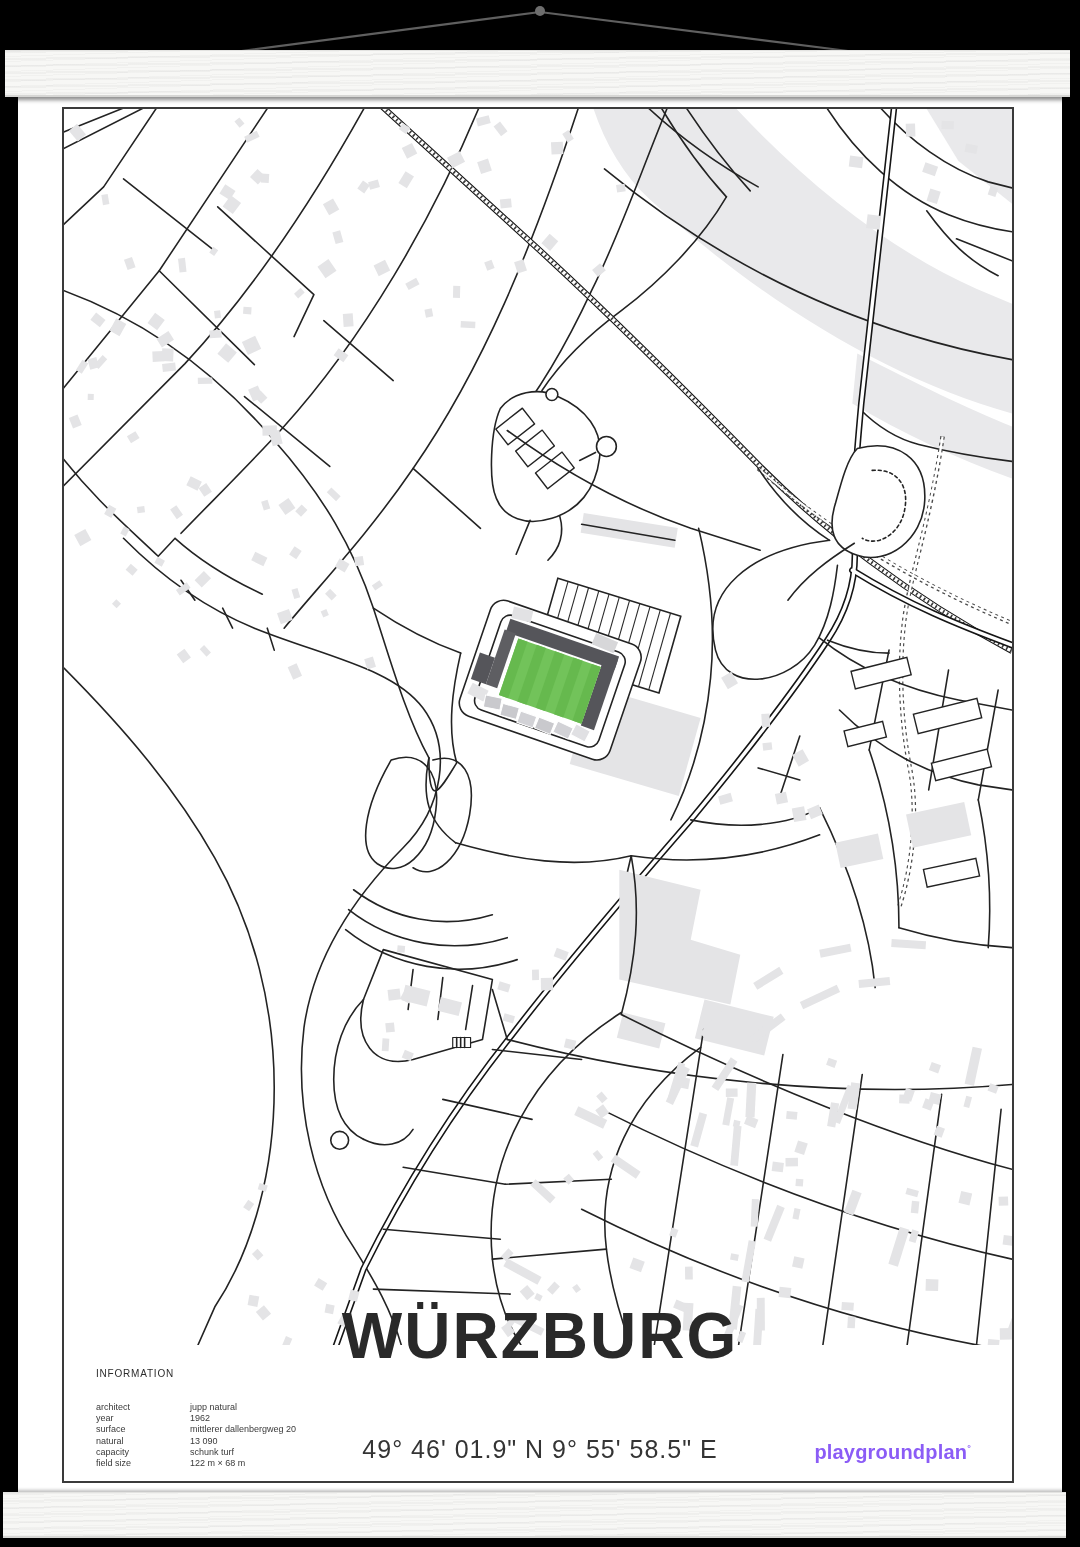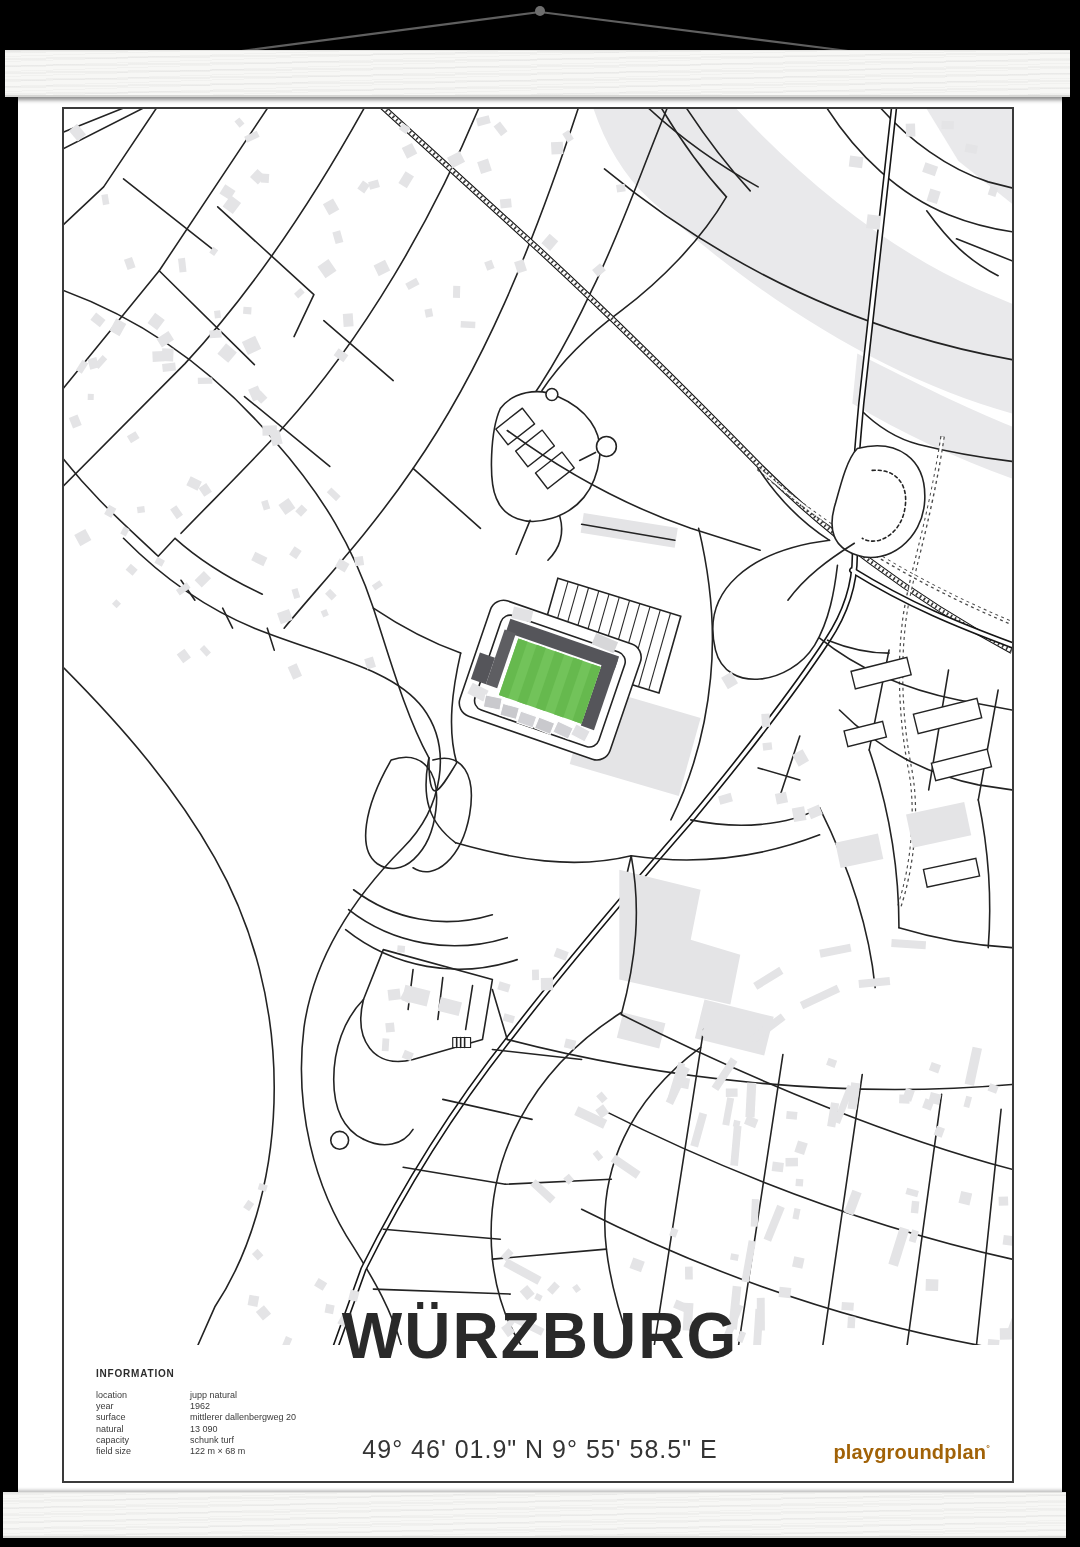--- a/index.html
+++ b/index.html
@@ -18,29 +18,29 @@
     repeating-linear-gradient(179.3deg, rgba(0,0,0,.030) 0 2px, rgba(255,255,255,0) 2px 7px),
     repeating-linear-gradient(178.2deg, rgba(0,0,0,.022) 0 1px, rgba(255,255,255,0) 1px 5px),
     var(--wood,#f7f7f5);
     border-top:1px solid #e3e3e1;border-bottom:2px solid #d6d6d4;box-sizing:border-box;}
   .bar-top{left:5px;top:50px;width:1065px;height:47px;box-shadow:0 3px 4px rgba(0,0,0,.45);}
   .bar-bottom{left:3px;top:1492px;width:1063px;height:46px;box-shadow:0 -2px 3px rgba(0,0,0,.25);}
   .string-svg{position:absolute;left:0;top:0;width:1080px;height:70px;}
 
   
   .info{position:absolute;left:78px;top:1316px;color:#2c2c2c;}
-  .info-heading{font-size:10px;font-weight:700;letter-spacing:.8px;margin-bottom:11px;}
+  .info-heading{font-size:10px;font-weight:400;letter-spacing:.8px;margin-bottom:23px;}
   .info-row{display:flex;font-size:9px;line-height:11.2px;color:#3a3a3a;}
   .info-label{width:94px;}
   .poster-title{position:absolute;left:0;top:1247px;width:1044px;text-align:center;
     font-size:64px;font-weight:700;letter-spacing:2px;color:#292929;}
   .poster-coords{position:absolute;left:0;top:1383px;width:1044px;text-align:center;
     font-size:25px;font-weight:400;letter-spacing:1px;color:#343434;}
-  .brand{position:absolute;right:72px;top:1389px;font-size:20px;font-weight:700;
-    letter-spacing:.2px;color:#a16207;}
+  .brand{position:absolute;right:91px;top:1389px;font-size:20px;font-weight:700;
+    letter-spacing:.2px;color:#8b5cf6;}
   .brand sup{font-size:9px;}
 
   
   .rd{fill:none;stroke:var(--road,#232323);stroke-width:1.6;stroke-linecap:round;stroke-linejoin:round;}
   .case{fill:none;stroke:#151515;stroke-width:6.6;stroke-linecap:round;stroke-linejoin:round;}
   .roadfill{fill:none;stroke:#fff;stroke-width:3.4;stroke-linecap:round;stroke-linejoin:round;}
   .riv{fill:var(--river,#e9e9eb);stroke:none;}
   .bld{fill:var(--bfill,#e4e4e6);stroke:none;}
   .outb{fill:#fff;stroke:#232323;stroke-width:1.4;}
   .hatchline{stroke:#2a2a2a;stroke-width:1.1;}
@@ -487,21 +487,21 @@
             <rect x="801.4203210594551" y="870.8436982837261" width="31.510737639851868" height="8" fill="#e4e4e6" transform="rotate(354.62839434733615 817.175689879381 874.8436982837261)"></rect>
             <rect x="834.4114487789584" y="832.4277218145251" width="34.70519266370684" height="8" fill="#e4e4e6" transform="rotate(363.61910302573807 851.7640451108118 836.4277218145251)"></rect>
           </g>
       </svg>
     </div>
 
     <div class="info">
       <div class="info-heading">INFORMATION</div>
       <div id="info-rows">
           <div class="info-row">
-            <div class="info-label">location</div>
+            <div class="info-label">architect</div>
             <div class="info-value">jupp natural</div>
           </div>
           <div class="info-row">
             <div class="info-label">year</div>
             <div class="info-value">1962</div>
           </div>
           <div class="info-row">
             <div class="info-label">surface</div>
             <div class="info-value">mittlerer dallenbergweg 20</div>
           </div>

